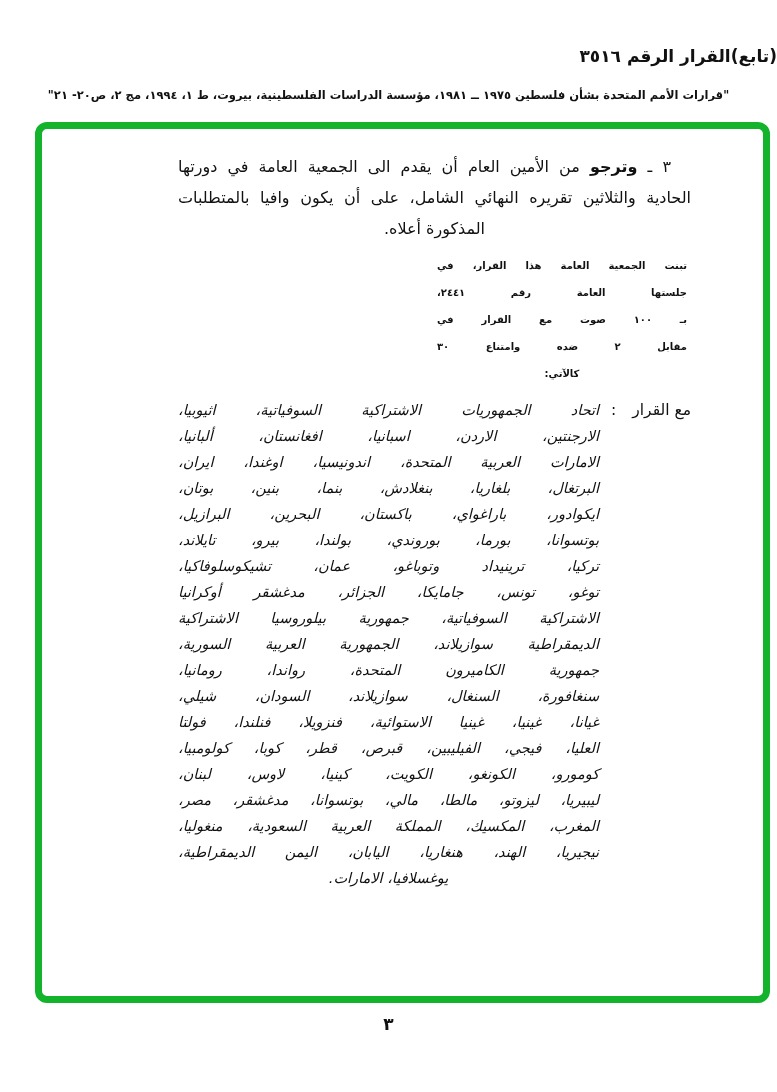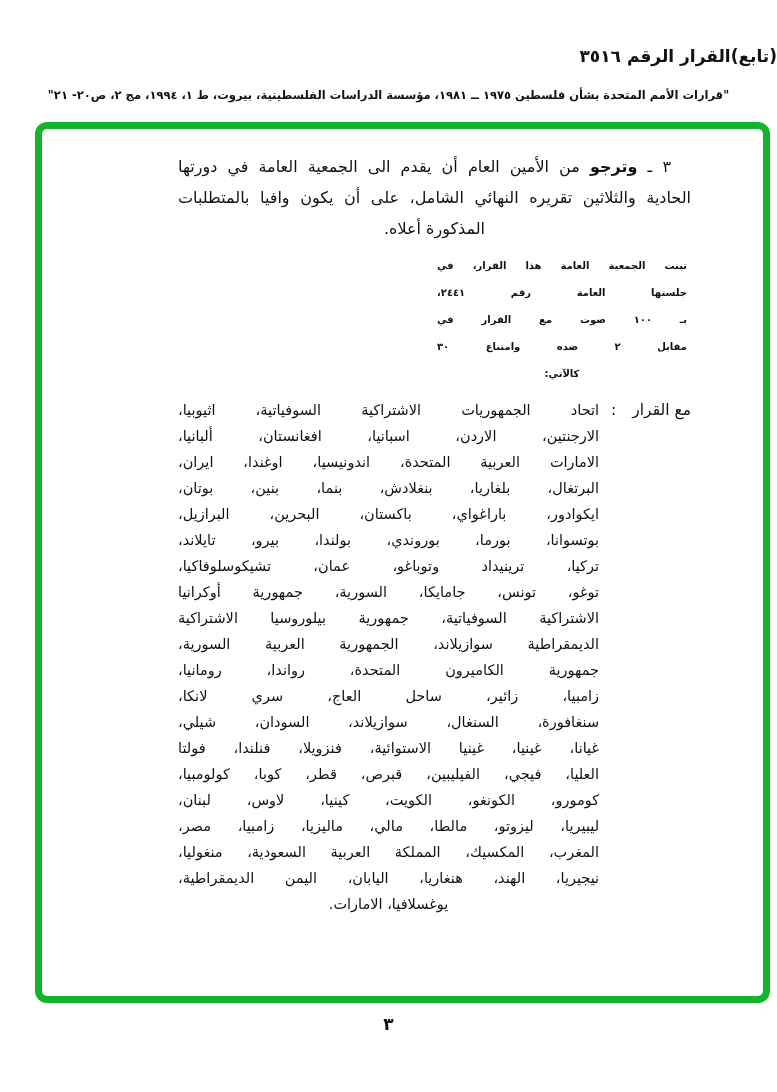--- a/index.html
+++ b/index.html
@@ -105,20 +105,21 @@
     white-space: nowrap;
     font-size: 15.5px;
     line-height: 26px;
     flex: 0 0 auto;
   }
   .vote-body {
     flex: 1 1 auto;
     font-size: 14.5px;
     line-height: 26px;
     min-width: 0;
+    font-style: italic;
   }
 
   
   .page-number {
     position: absolute;
     top: 1014px;
     left: 0;
     width: 777px;
     text-align: center;
     font-size: 17px;
@@ -159,30 +160,29 @@
         <span>:</span>
       </div>
       <div class="vote-body jlines">
           <div>اتحاد الجمهوريات الاشتراكية السوفياتية، اثيوبيا،</div>
           <div>الارجنتين، الاردن، اسبانيا، افغانستان، ألبانيا،</div>
           <div>الامارات العربية المتحدة، اندونيسيا، اوغندا، ايران،</div>
           <div>البرتغال، بلغاريا، بنغلادش، بنما، بنين، بوتان،</div>
           <div>ايكوادور، باراغواي، باكستان، البحرين، البرازيل،</div>
           <div>بوتسوانا، بورما، بوروندي، بولندا، بيرو، تايلاند،</div>
           <div>تركيا، ترينيداد وتوباغو، عمان، تشيكوسلوفاكيا،</div>
-          <div>توغو، تونس، جامايكا، السورية، جمهورية أوكرانيا</div>
+          <div>توغو، تونس، جامايكا، الجزائر، مدغشقر أوكرانيا</div>
           <div>الاشتراكية السوفياتية، جمهورية بيلوروسيا الاشتراكية</div>
           <div>الديمقراطية سوازيلاند، الجمهورية العربية السورية،</div>
           <div>جمهورية الكاميرون المتحدة، رواندا، رومانيا،</div>
-          <div>زامبيا، زائير، ساحل العاج، سري لانكا،</div>
           <div>سنغافورة، السنغال، سوازيلاند، السودان، شيلي،</div>
           <div>غيانا، غينيا، غينيا الاستوائية، فنزويلا، فنلندا، فولتا</div>
           <div>العليا، فيجي، الفيليبين، قبرص، قطر، كوبا، كولومبيا،</div>
           <div>كومورو، الكونغو، الكويت، كينيا، لاوس، لبنان،</div>
-          <div>ليبيريا، ليزوتو، مالطا، مالي، ماليزيا، زامبيا، مصر،</div>
+          <div>ليبيريا، ليزوتو، مالطا، مالي، بوتسوانا، مدغشقر، مصر،</div>
           <div>المغرب، المكسيك، المملكة العربية السعودية، منغوليا،</div>
           <div>نيجيريا، الهند، هنغاريا، اليابان، اليمن الديمقراطية،</div>
           <div>يوغسلافيا، الامارات.</div>
         </div>
     </div>
 
   </div>
 </div>
 
 <div class="page-number">٣</div>

